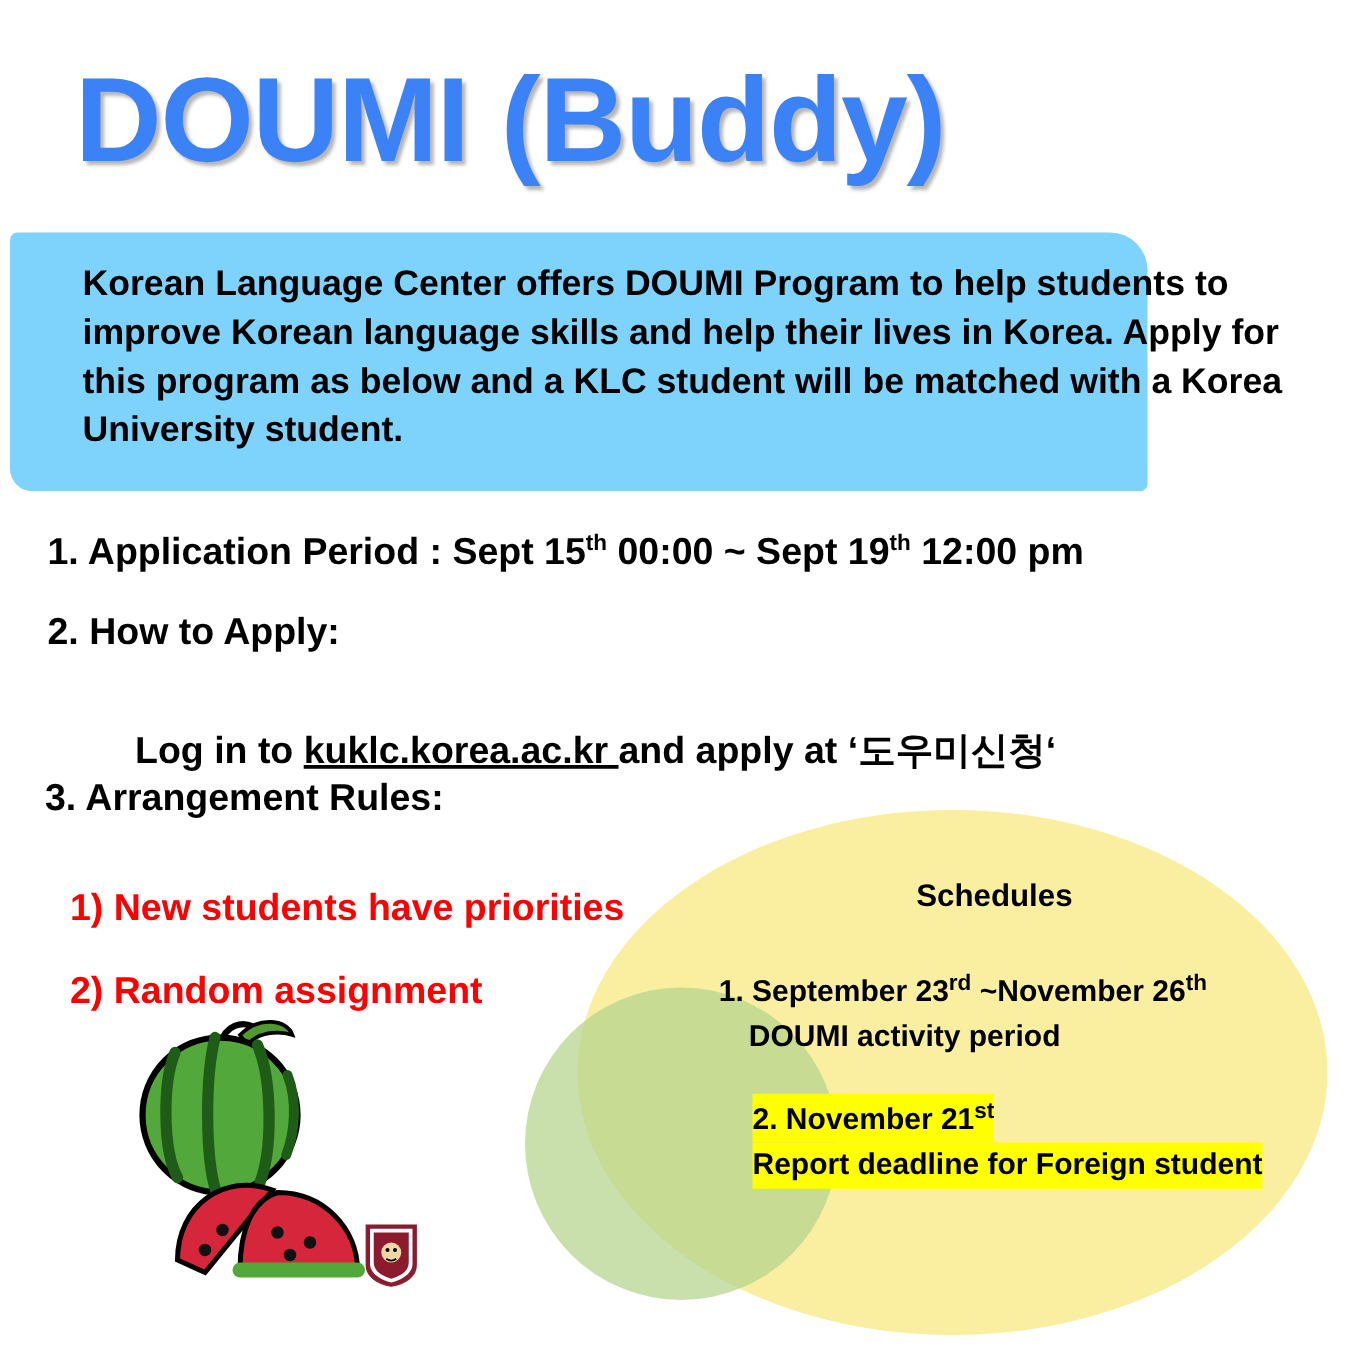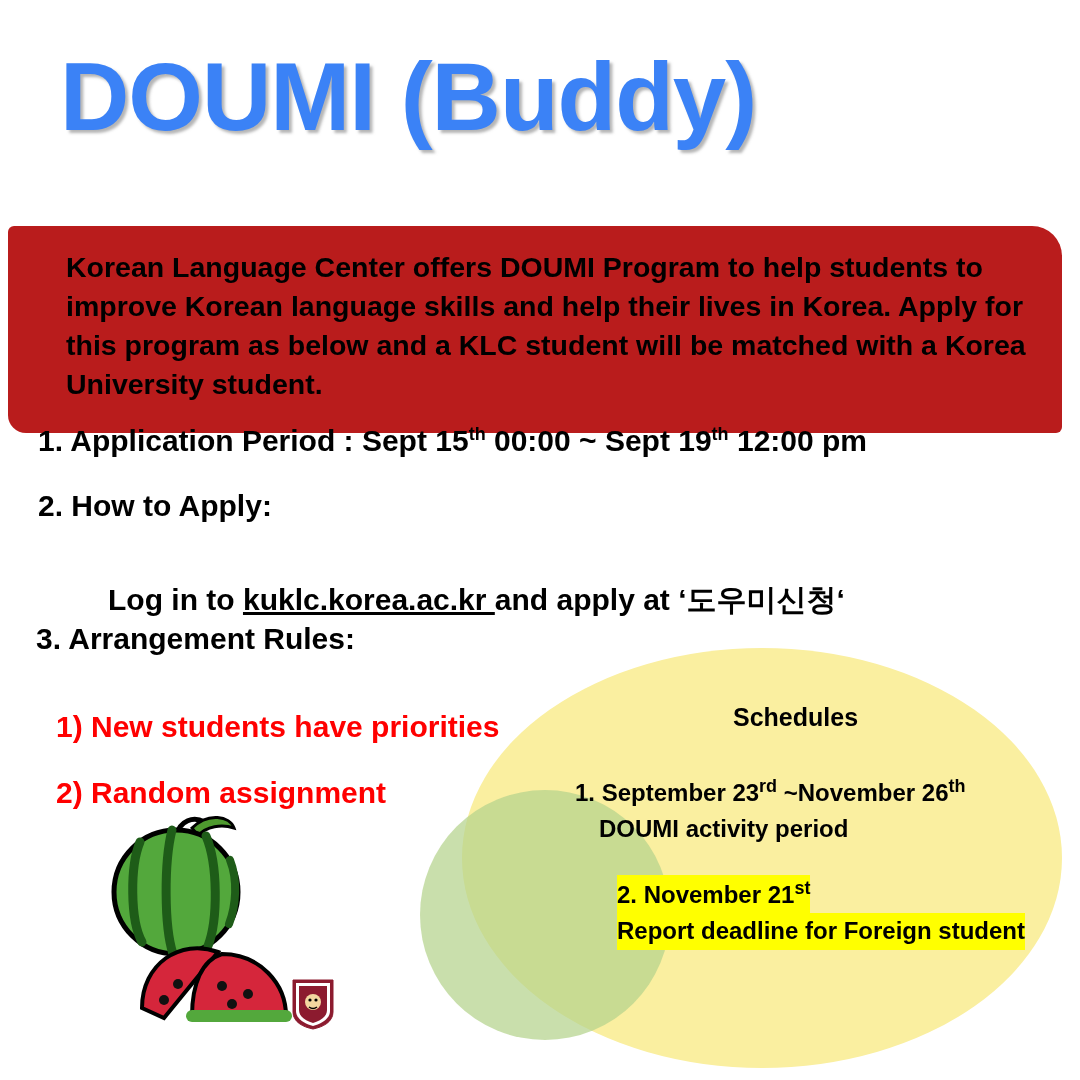--- a/index.html
+++ b/index.html
@@ -27,25 +27,24 @@
     letter-spacing: -1px;
     text-shadow: 3px 3px 3px rgba(120,120,120,0.55);
     white-space: nowrap;
   }
 
   
   #intro-block {
     position: absolute;
     left: 8px;
     top: 186px;
-    width: 1054px;
+    width: 910px;
     height: 207px;
-    background: #b91c1c;
+    background: #7dd3fc;
     border-radius: 6px 30px 6px 18px;
-    margin-top: 40px;
   }
   #intro-text {
     position: absolute;
     left: 58px;
     top: 22px;
     width: 980px;
     font-size: 28.5px;
     font-weight: bold;
     line-height: 1.37;
     color: #000000;
@@ -119,21 +118,21 @@
     font-weight: bold;
     line-height: 1.5;
     white-space: nowrap;
   }
   #sched-1 .indent {
     display: inline-block;
     padding-left: 24px;
   }
   #sched-2 {
     position: absolute;
-    left: 572px;
+    left: 557px;
     top: 875px;
     font-size: 24px;
     font-weight: bold;
     line-height: 1.52;
     padding-left: 45px;
   }
   #sched-2 span.hl {
     background: #FFFF00;
     display: inline-block;
   }

